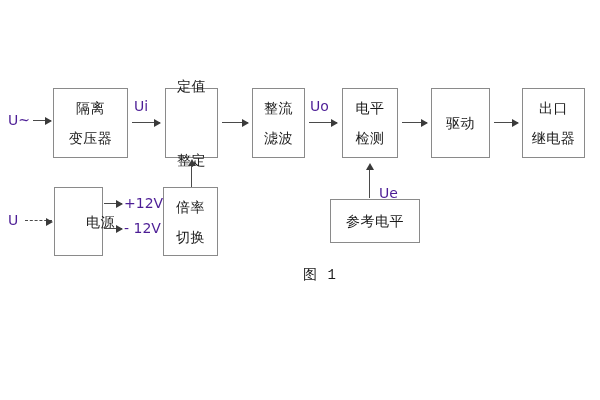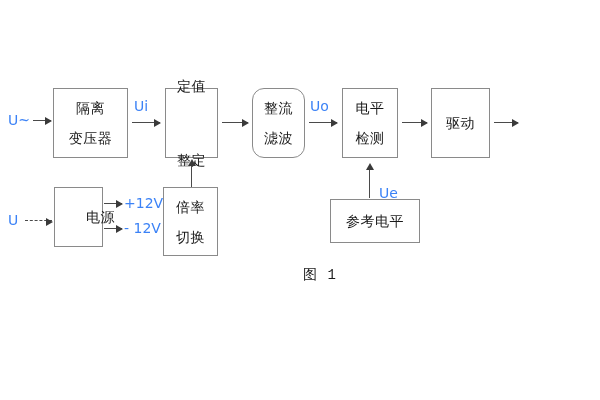--- a/index.html
+++ b/index.html
@@ -34,21 +34,21 @@
     display: block;
     white-space: nowrap;
     letter-spacing: 0.5px;
   }
   .block .ln + .ln { margin-top: 16px; }
   .block.single .ln { margin-top: 0; }
 
   
   .lbl {
     position: absolute;
-    color: #3b82f6;
+    color: #4c1d95;
     font-size: 14px;
     line-height: 1;
     white-space: nowrap;
   }
 
   
   .arrow-r {
     position: absolute;
     height: 1px;
     background: #4a4a4a;
@@ -114,46 +114,50 @@
   <div class="lbl" style="left:134px; top:99px;">Ui</div>
   <div class="arrow-r" style="left:132px; top:122px; width:28px;"></div>
 
   <div class="block" style="left:165px; top:88px; width:53px; height:70px;gap:44px;">
     <span class="ln">定值</span>
     <span class="ln">整定</span>
   </div>
 
   <div class="arrow-r" style="left:222px; top:122px; width:26px;"></div>
 
-  <div class="block" style="left:252px; top:88px; width:53px; height:70px;border-radius:12px;">
+  <div class="block" style="left:252px; top:88px; width:53px; height:70px;">
     <span class="ln">整流</span>
     <span class="ln">滤波</span>
   </div>
 
   <div class="lbl" style="left:310px; top:99px;">Uo</div>
   <div class="arrow-r" style="left:309px; top:122px; width:28px;"></div>
 
   <div class="block" style="left:342px; top:88px; width:56px; height:70px;">
     <span class="ln">电平</span>
     <span class="ln">检测</span>
   </div>
 
   <div class="arrow-r" style="left:402px; top:122px; width:25px;"></div>
 
   <div class="block single" style="left:431px; top:88px; width:59px; height:70px;">
     <span class="ln">驱动</span>
   </div>
 
   <div class="arrow-r" style="left:494px; top:122px; width:24px;"></div>
 
+  <div class="block" style="left:522px; top:88px; width:63px; height:70px;">
+    <span class="ln">出口</span>
+    <span class="ln">继电器</span>
+  </div>
 
   <div class="lbl" style="left:8px; top:213px;">U</div>
   <div class="arrow-r dashed" style="left:25px; top:220px; width:27px;"></div>
 
-  <div class="block single" style="left:54px; top:187px; width:49px; height:60px;padding-left:44px;">
+  <div class="block single" style="left:54px; top:187px; width:49px; height:69px;padding-left:44px;">
     <span class="ln">电源</span>
   </div>
 
   <div class="arrow-r" style="left:104px; top:203px; width:18px;"></div>
   <div class="lbl" style="left:124px; top:196px;">+12V</div>
 
   <div class="arrow-r" style="left:104px; top:228px; width:18px;"></div>
   <div class="lbl" style="left:124px; top:221px;">- 12V</div>
 
   <div class="block" style="left:163px; top:187px; width:55px; height:69px;">

